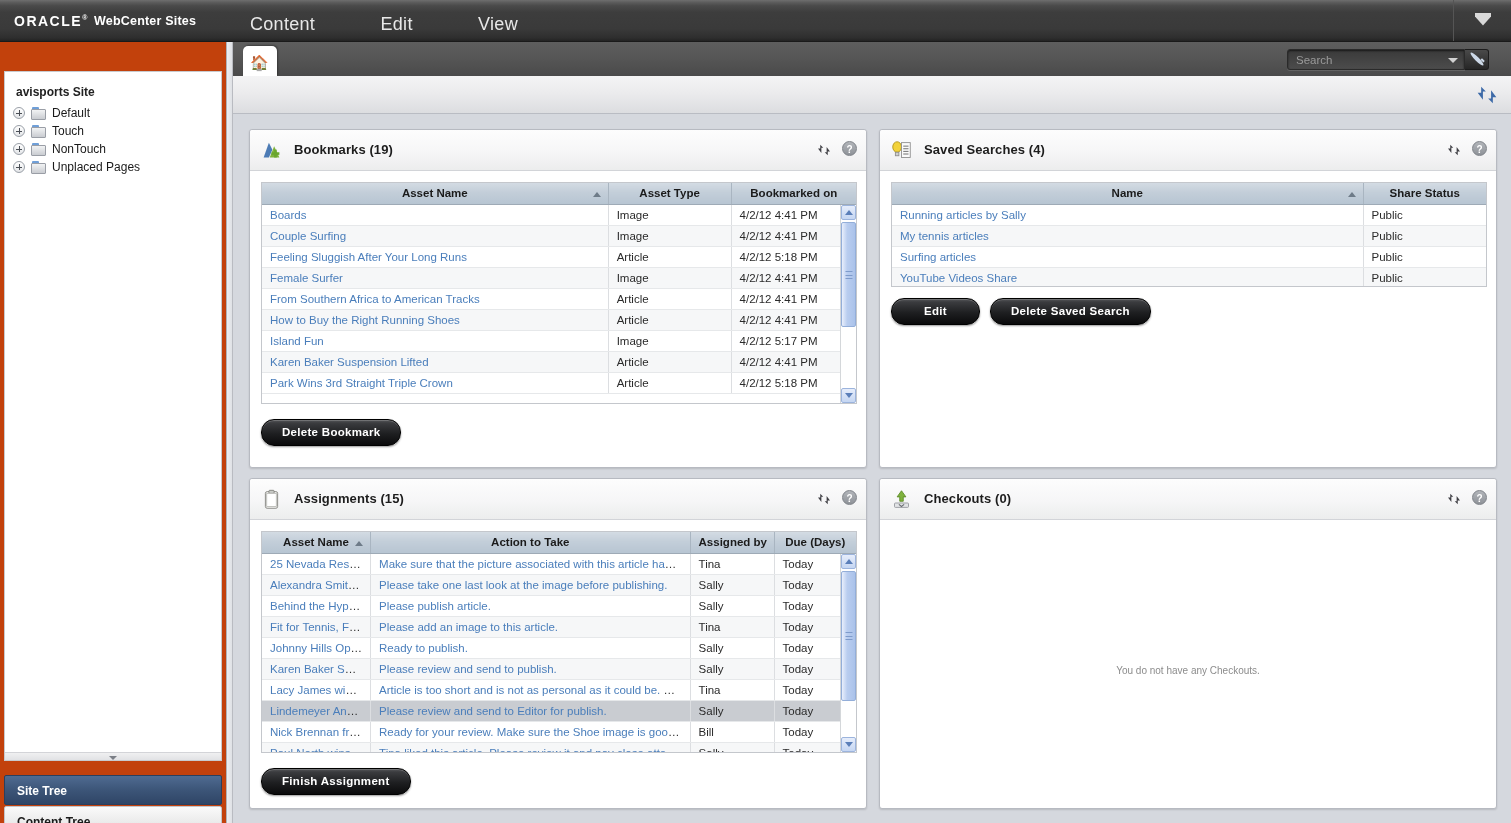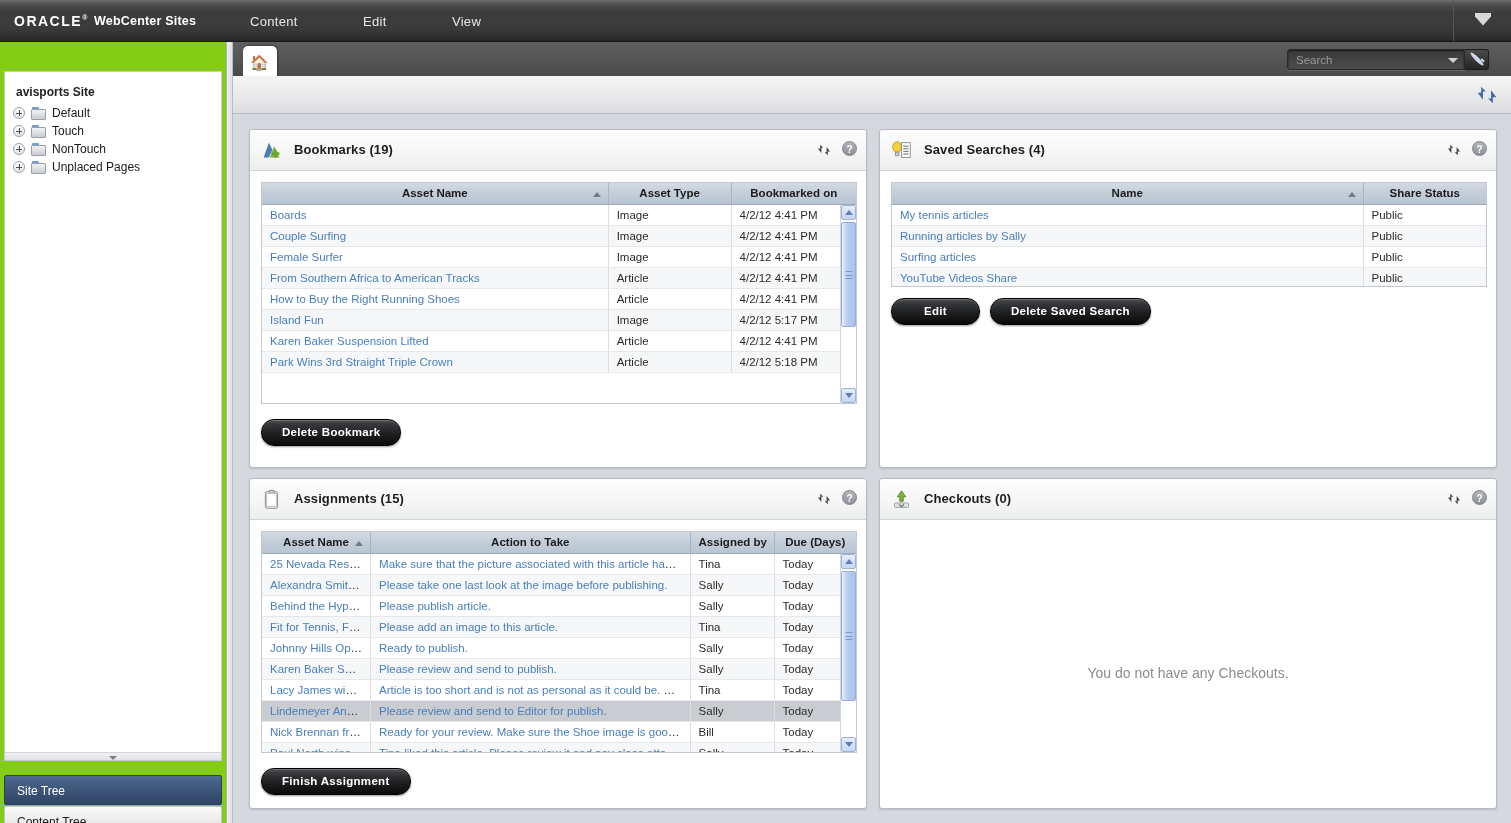--- a/index.html
+++ b/index.html
@@ -27,21 +27,21 @@
     font-family: "Liberation Sans", sans-serif;
   }
   .oracle-logo .reg { font-size: 7px; vertical-align: super; letter-spacing: 0; }
   .product-name {
     position: absolute; left: 94px; top: 14px;
     color: #ffffff; font-size: 12.5px; font-weight: bold;
     letter-spacing: 0.2px;
   }
   .menu-items { position: absolute; left: 240px; top: 12px; }
   .menu-item {
-    display: inline-block; color: #e8e8e8; font-size: 13px;
+    display: inline-block; color: #e8e8e8; font-size: 18px;
     padding: 2px 10px; margin-right: 42px; cursor: pointer;
     letter-spacing: 0.3px;
     text-align: center;
   }
   .topbar-right {
     position: absolute; right: 0; top: 0; width: 58px; height: 41px;
     border-left: 1px solid #555;
     cursor: pointer;
   }
   .topbar-right .arrow {
@@ -137,21 +137,21 @@
     border-radius: 3px;
   }
 
   
   .refresh-glyph { display:block; }
 
   
   .sidebar {
     position: absolute; top: 42px; left: 0;
     width: 227px; height: 781px;
-    background: #84cc16;
+    background: #c2410c;
     border-right: 1px solid #b0b2b8;
   }
   .tree-panel {
     position: absolute; top: 29px; left: 4px; right: 4px;
     height: 690px;
     background: #ffffff;
     border: 1px solid #c8cace;
     overflow: hidden;
   }
   .site-title {
@@ -197,21 +197,21 @@
   .collapse-handle .chev {
     position: absolute; left: 50%; top: 3px; transform: translateX(-50%);
     width: 0; height: 0;
     border-left: 4px solid transparent;
     border-right: 4px solid transparent;
     border-top: 4px solid #7b7f86;
   }
   .side-tab {
     position: absolute; left: 4px; right: 4px;
     height: 30px; line-height: 30px;
-    font-size: 12px; font-weight: normal;
+    font-size: 12px; font-weight: bold;
     padding-left: 12px; cursor: pointer;
     border: 1px solid #c3c5ca; border-radius: 2px;
   }
   .side-tab.inactive {
     background: linear-gradient(to bottom,#fafafa 0%,#ececec 50%,#dedee0 100%);
     color: #1a1a1a;
   }
   .side-tab.active {
     background: linear-gradient(to bottom,#4f6b91 0%,#3c5578 50%,#2f4566 100%);
     color: #ffffff; border: 1px solid #2b3f5d;
@@ -353,21 +353,21 @@
     border-radius: 13px;
     color: #ffffff; font-size: 11.5px; font-weight: bold;
     padding: 6px 20px 7px;
     cursor: pointer; text-align: center;
     box-shadow: 0 1px 2px rgba(0,0,0,.4), inset 0 1px 0 rgba(255,255,255,.18);
     letter-spacing: .3px;
   }
 
   .empty-msg {
     position: absolute; left: 0; right: 0; top: 186px;
-    text-align: center; color: #8c8c8c; font-size: 14px;
+    text-align: center; color: #8c8c8c; font-size: 10px;
   }
 </style>
 </head>
 <body>
 
 <div class="topbar">
   <div class="oracle-logo">
     <span>ORACLE</span><span class="reg">®</span>
   </div>
   <div class="product-name">WebCenter Sites</div>
@@ -505,20 +505,25 @@
         <tbody>
             <tr>
               <td title="Boards"><span class="link">Boards</span></td>
               <td title="Image">Image</td>
               <td title="4/2/12 4:41 PM">4/2/12 4:41 PM</td>
             </tr>
             <tr>
               <td title="Couple Surfing"><span class="link">Couple Surfing</span></td>
               <td title="Image">Image</td>
               <td title="4/2/12 4:41 PM">4/2/12 4:41 PM</td>
+            </tr>
+            <tr>
+              <td title="Feeling Sluggish After Your Long Runs"><span class="link">Feeling Sluggish After Your Long Runs</span></td>
+              <td title="Article">Article</td>
+              <td title="4/2/12 5:18 PM">4/2/12 5:18 PM</td>
             </tr>
             <tr>
               <td title="Female Surfer"><span class="link">Female Surfer</span></td>
               <td title="Image">Image</td>
               <td title="4/2/12 4:41 PM">4/2/12 4:41 PM</td>
             </tr>
             <tr>
               <td title="From Southern Africa to American Tracks"><span class="link">From Southern Africa to American Tracks</span></td>
               <td title="Article">Article</td>
               <td title="4/2/12 4:41 PM">4/2/12 4:41 PM</td>
@@ -598,25 +603,25 @@
             <tr>
           <th>
             <span>Name</span>
             <span class="sort-arrow"></span>
           </th>
           <th><span>Share Status</span></th>
         </tr>
           </thead>
         <tbody>
             <tr>
+              <td title="Running articles by Sally"><span class="link">Running articles by Sally</span></td>
+              <td title="Public">Public</td>
+            </tr>
+            <tr>
               <td title="My tennis articles"><span class="link">My tennis articles</span></td>
-              <td title="Public">Public</td>
-            </tr>
-            <tr>
-              <td title="Running articles by Sally"><span class="link">Running articles by Sally</span></td>
               <td title="Public">Public</td>
             </tr>
             <tr>
               <td title="Surfing articles"><span class="link">Surfing articles</span></td>
               <td title="Public">Public</td>
             </tr>
             <tr>
               <td title="YouTube Videos List"><span class="link">YouTube Videos Share</span></td>
               <td title="Public">Public</td>
             </tr>

